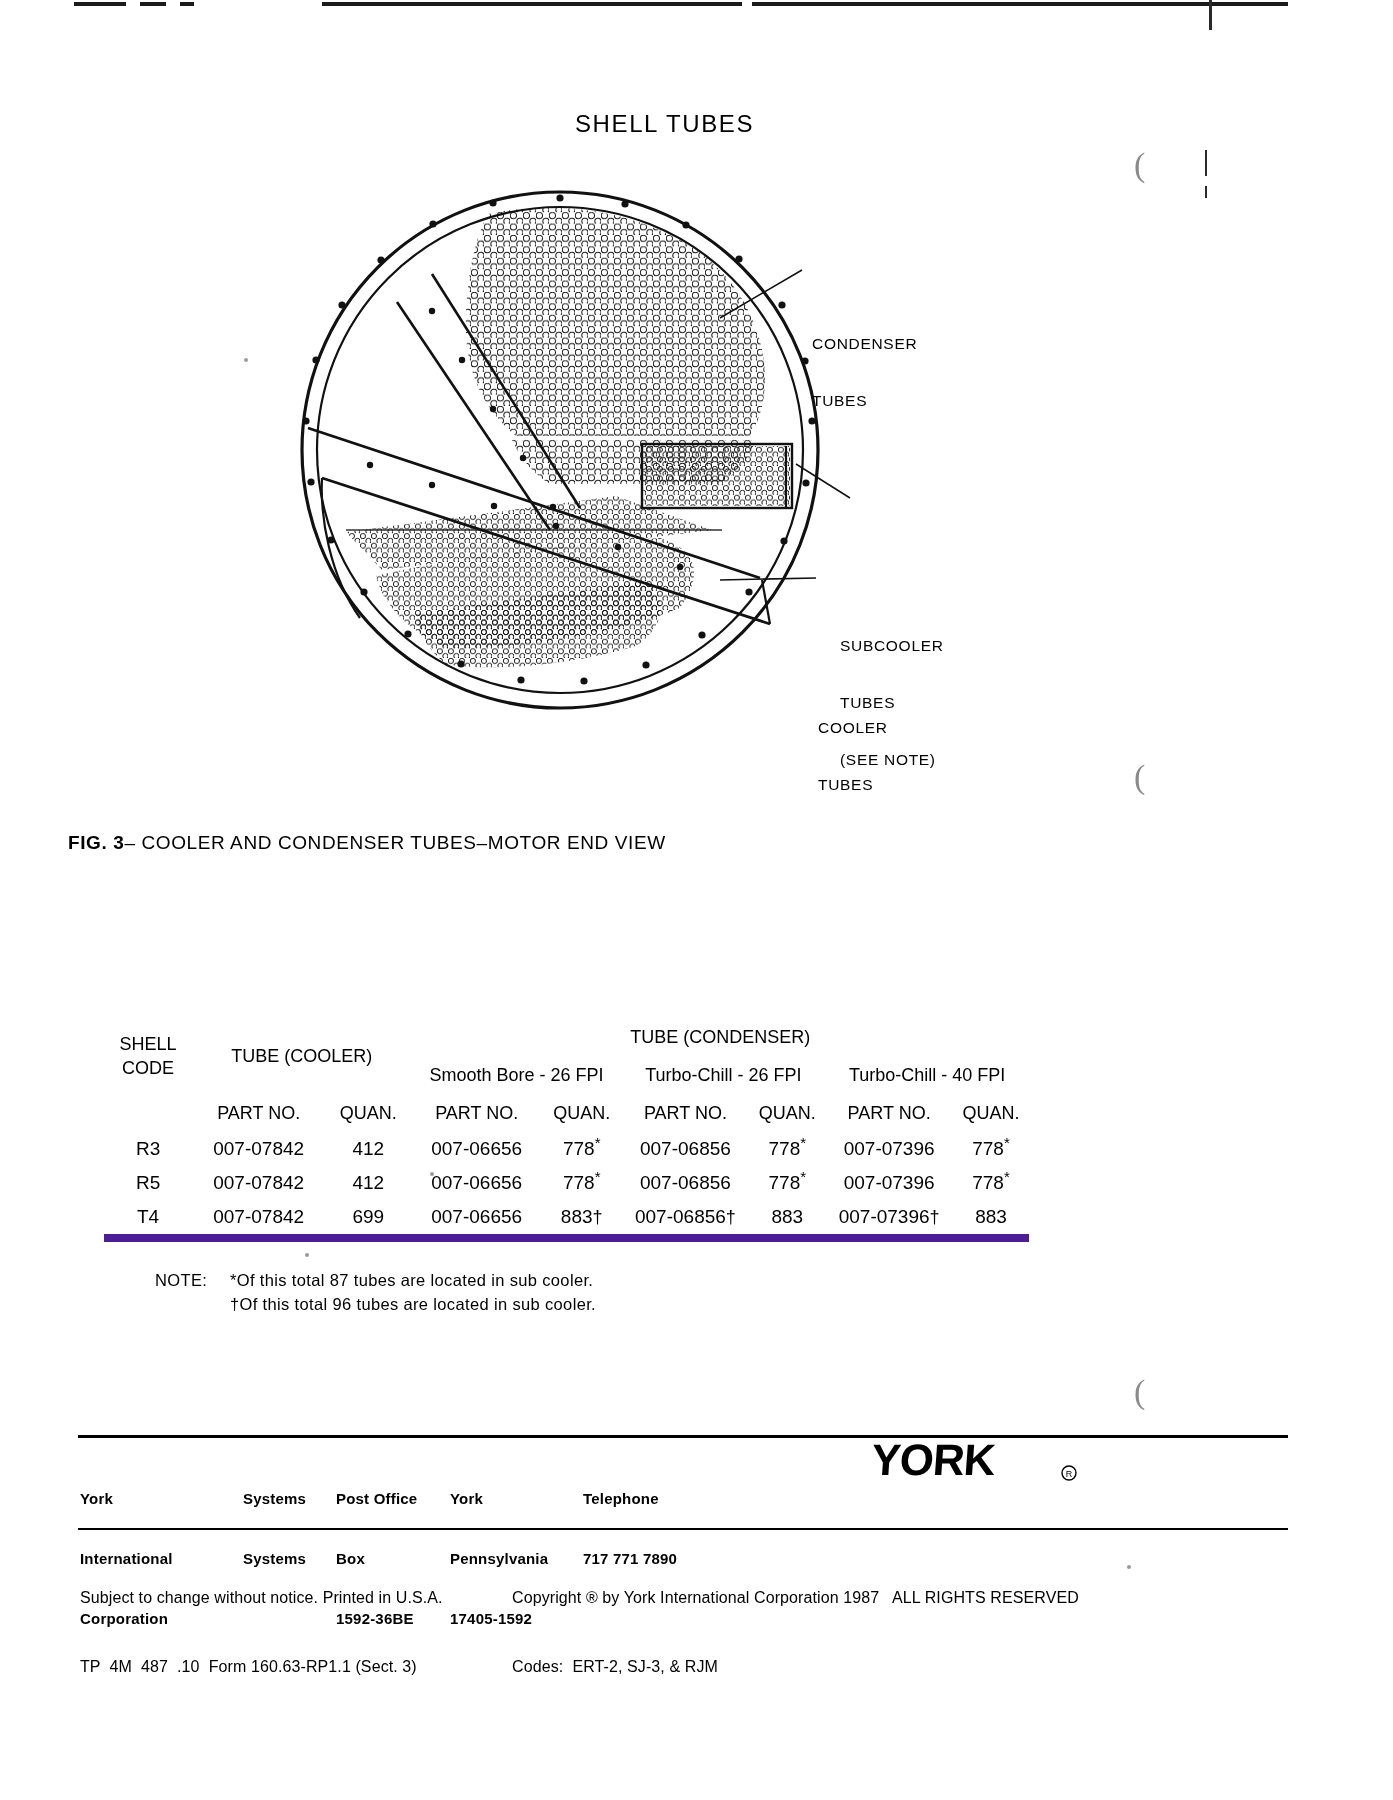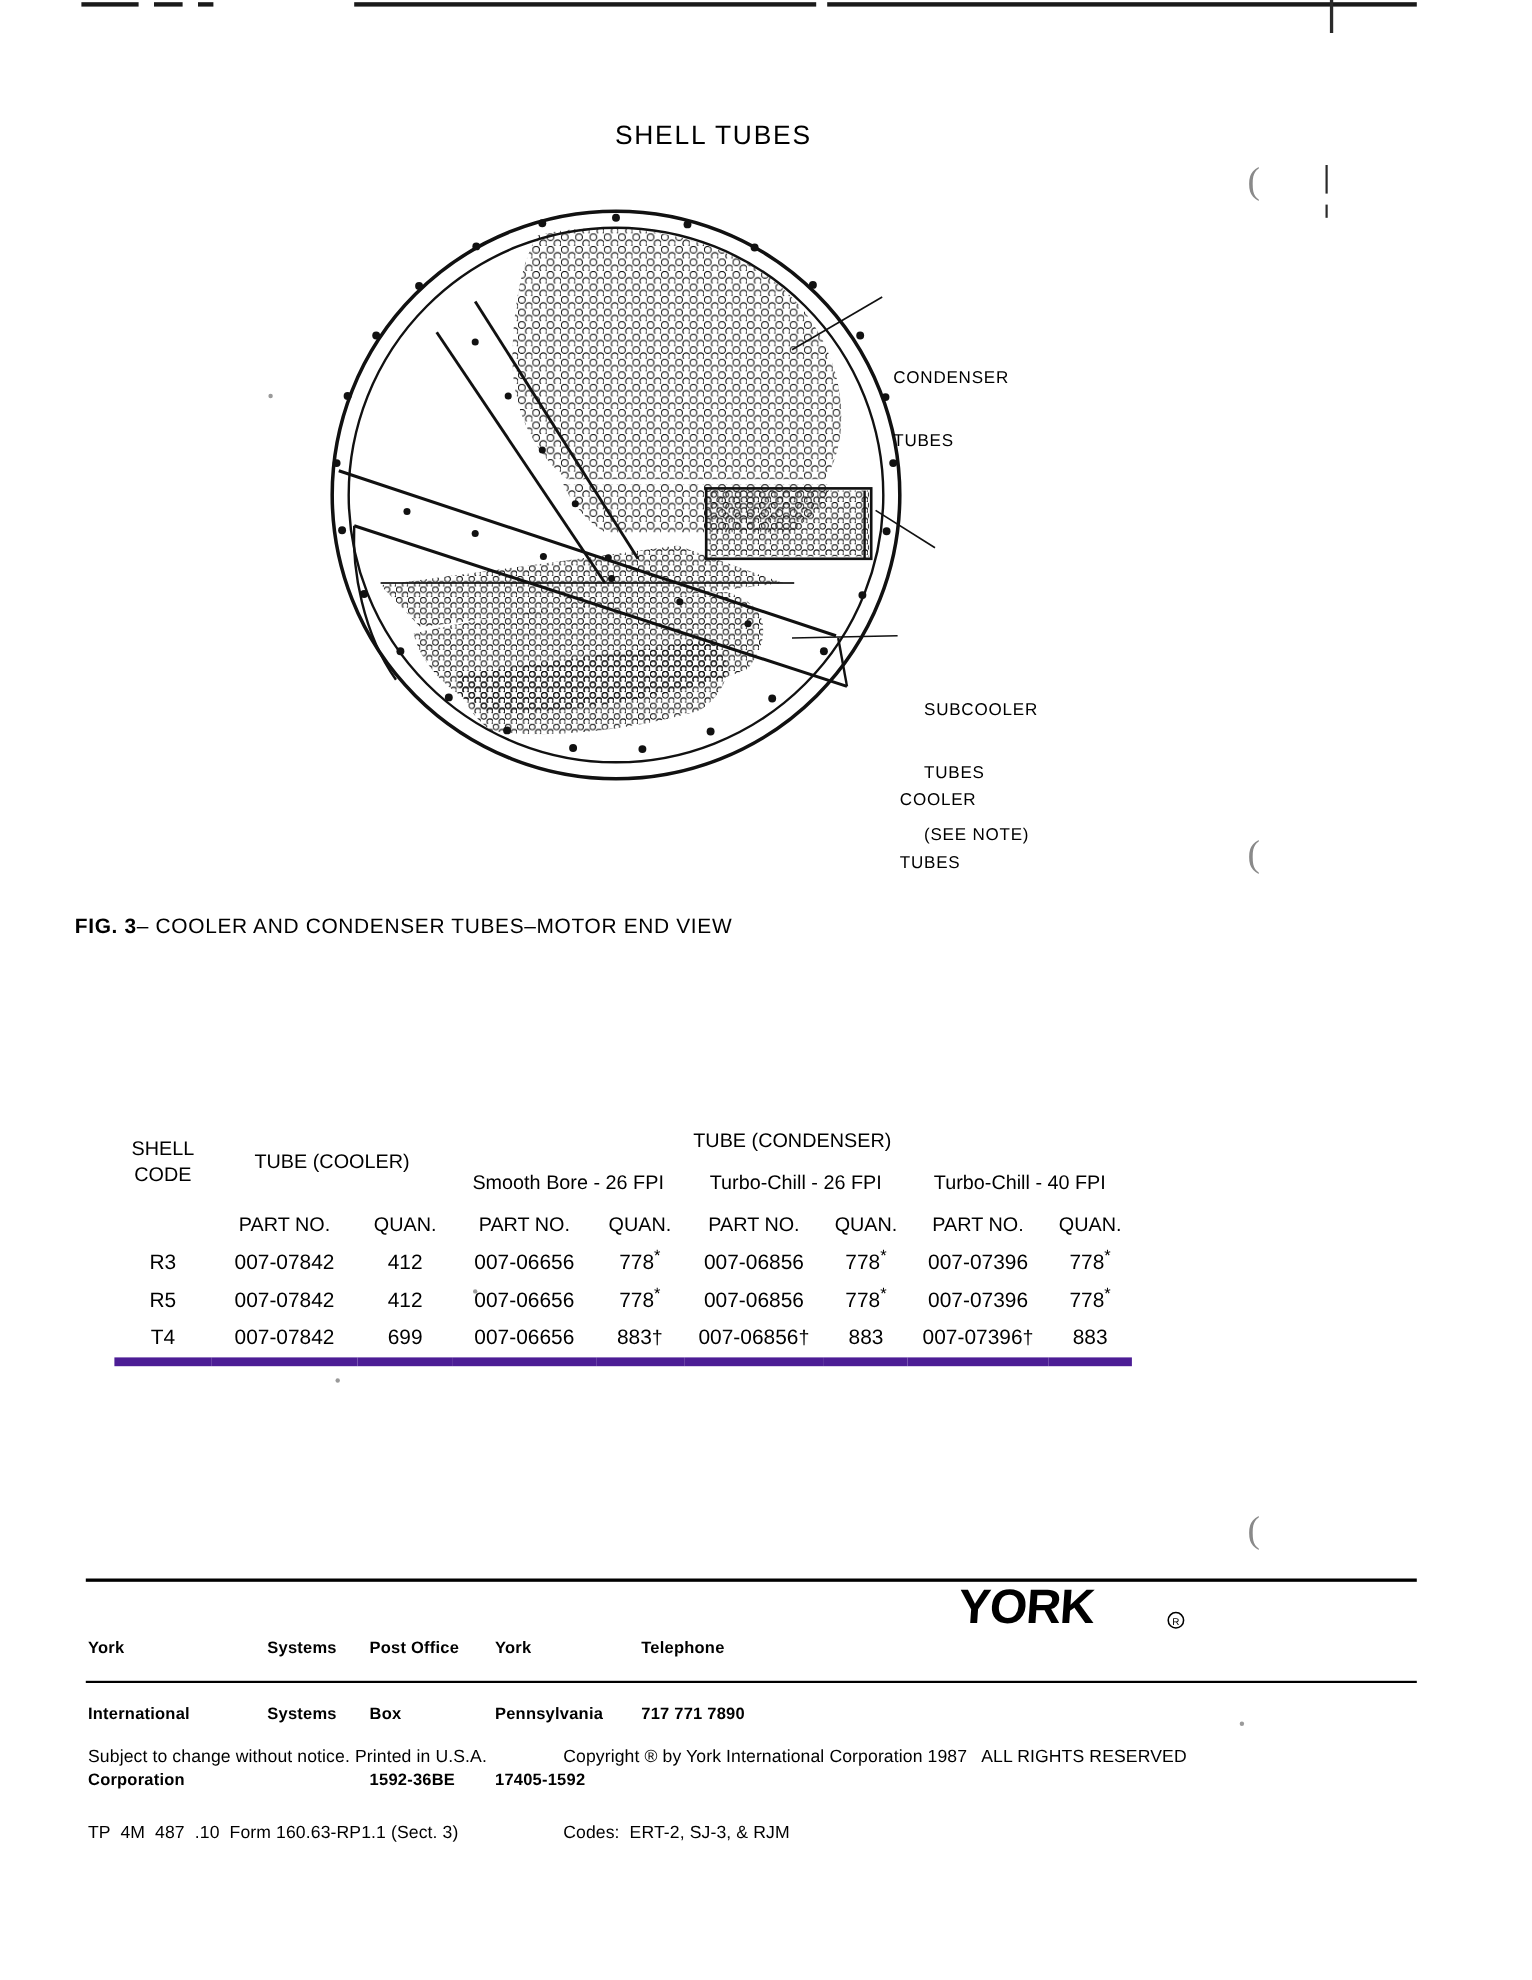--- a/index.html
+++ b/index.html
@@ -41,21 +41,21 @@
   .speck {
     position: absolute;
     background: #9a9a9a;
     border-radius: 50%;
   }
 
   
   .page-title {
     position: absolute;
     top: 110px;
-    left: 0;
+    left: 16px;
     width: 1297px;
     text-align: center;
     font-size: 24px;
     letter-spacing: 1.6px;
     font-weight: 400;
     font-family: "Liberation Sans", sans-serif;
   }
 
   
   .figure-wrap {
@@ -452,20 +452,30 @@
           <td class="t-left"><span>883</span><span class="dag">†</span></td>
           <td class="t-left"><span>007-06856</span><span class="dag">†</span></td>
           <td class="t-left"><span>883</span><sup class="mark"></sup></td>
           <td class="t-left"><span>007-07396</span><span class="dag">†</span></td>
           <td class="t-left"><span>883</span><sup class="mark"></sup></td>
         </tr>
       </tbody>
     </table>
   </div>
 
+  <div class="note-block">
+    <div class="note-row">
+      <div class="note-label">NOTE:</div>
+      <div class="note-text">*Of this total 87 tubes are located in sub cooler.</div>
+    </div>
+    <div class="note-row">
+      <div class="note-label"></div>
+      <div class="note-text">†Of this total 96 tubes are located in sub cooler.</div>
+    </div>
+  </div>
 
   <div class="footer-rule-top"></div>
 
   <div class="addr-block addr-1">
     <div>York</div>
     <div>International</div>
     <div>Corporation</div>
   </div>
   <div class="addr-block addr-2">
     <div>Systems</div>

